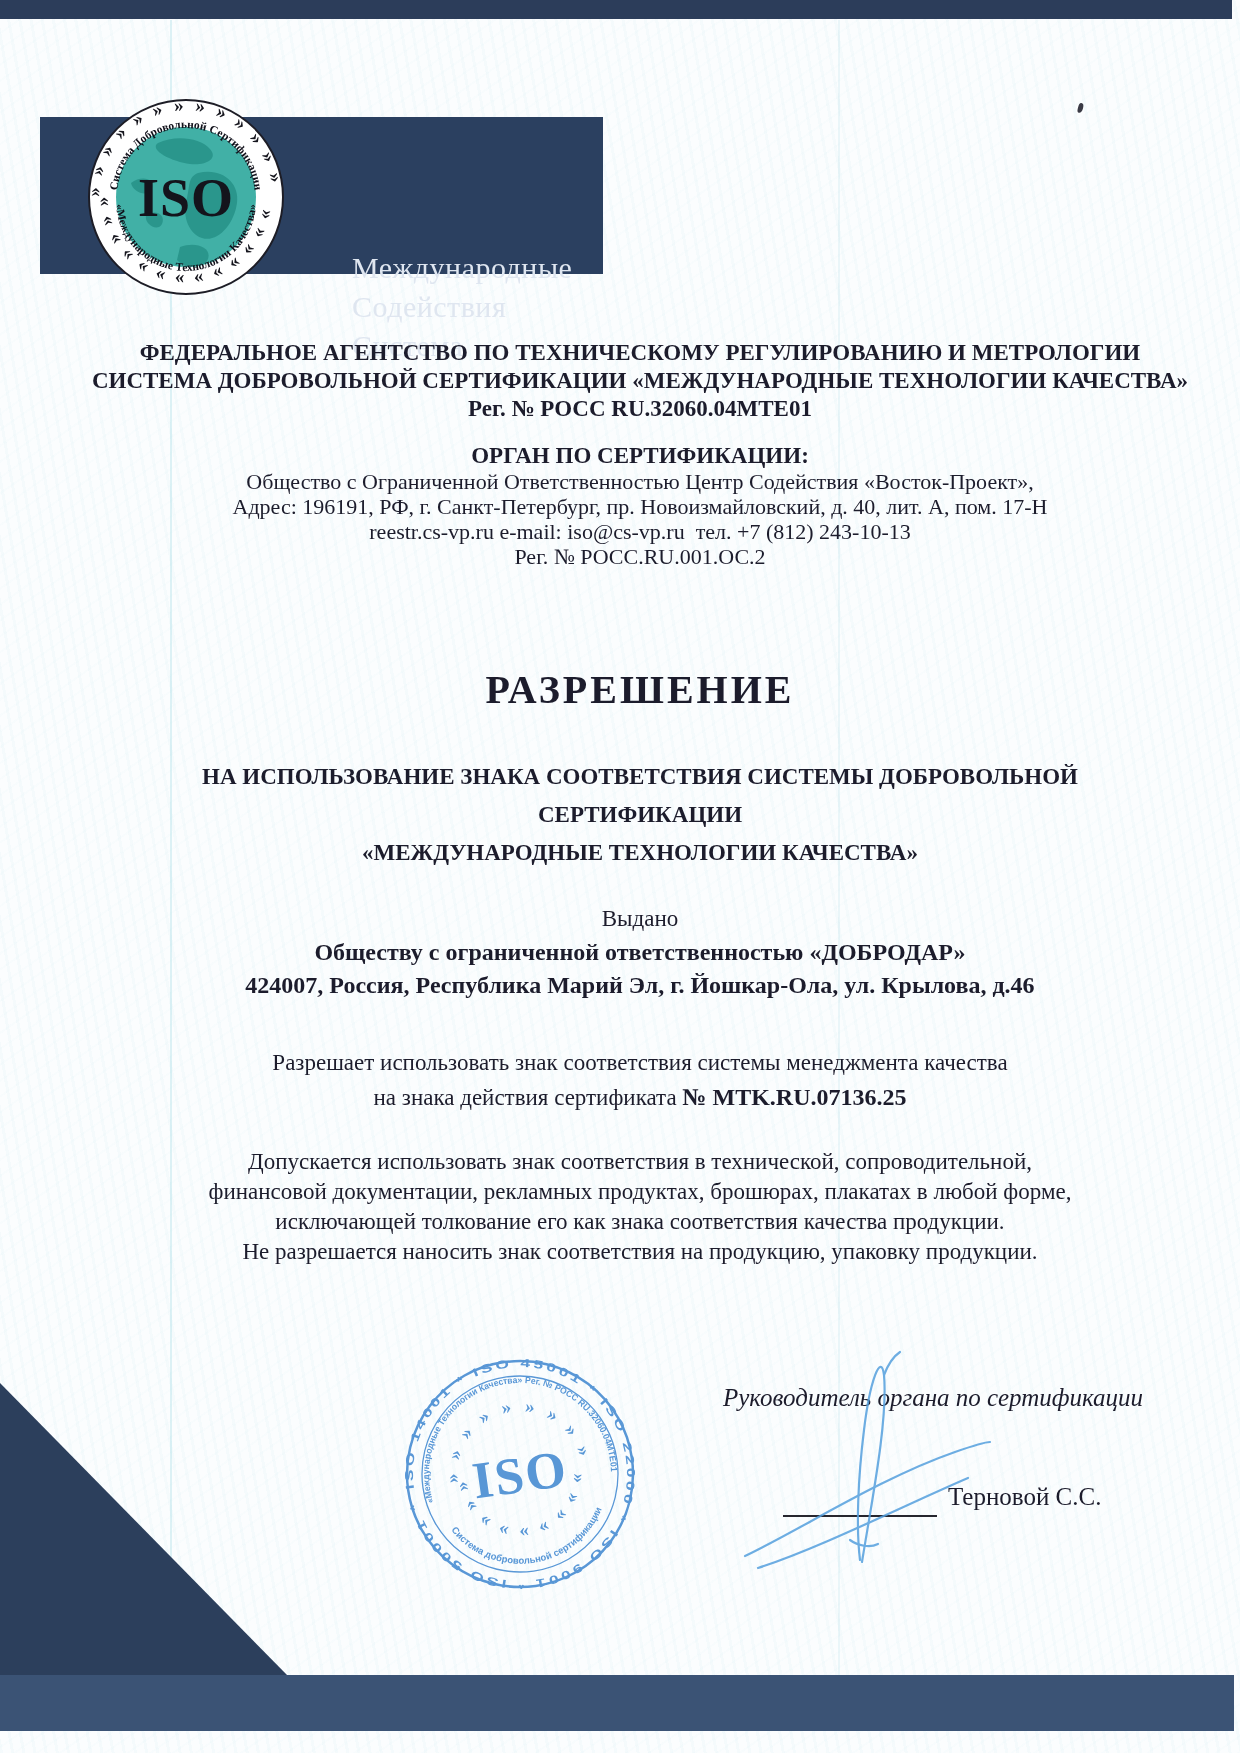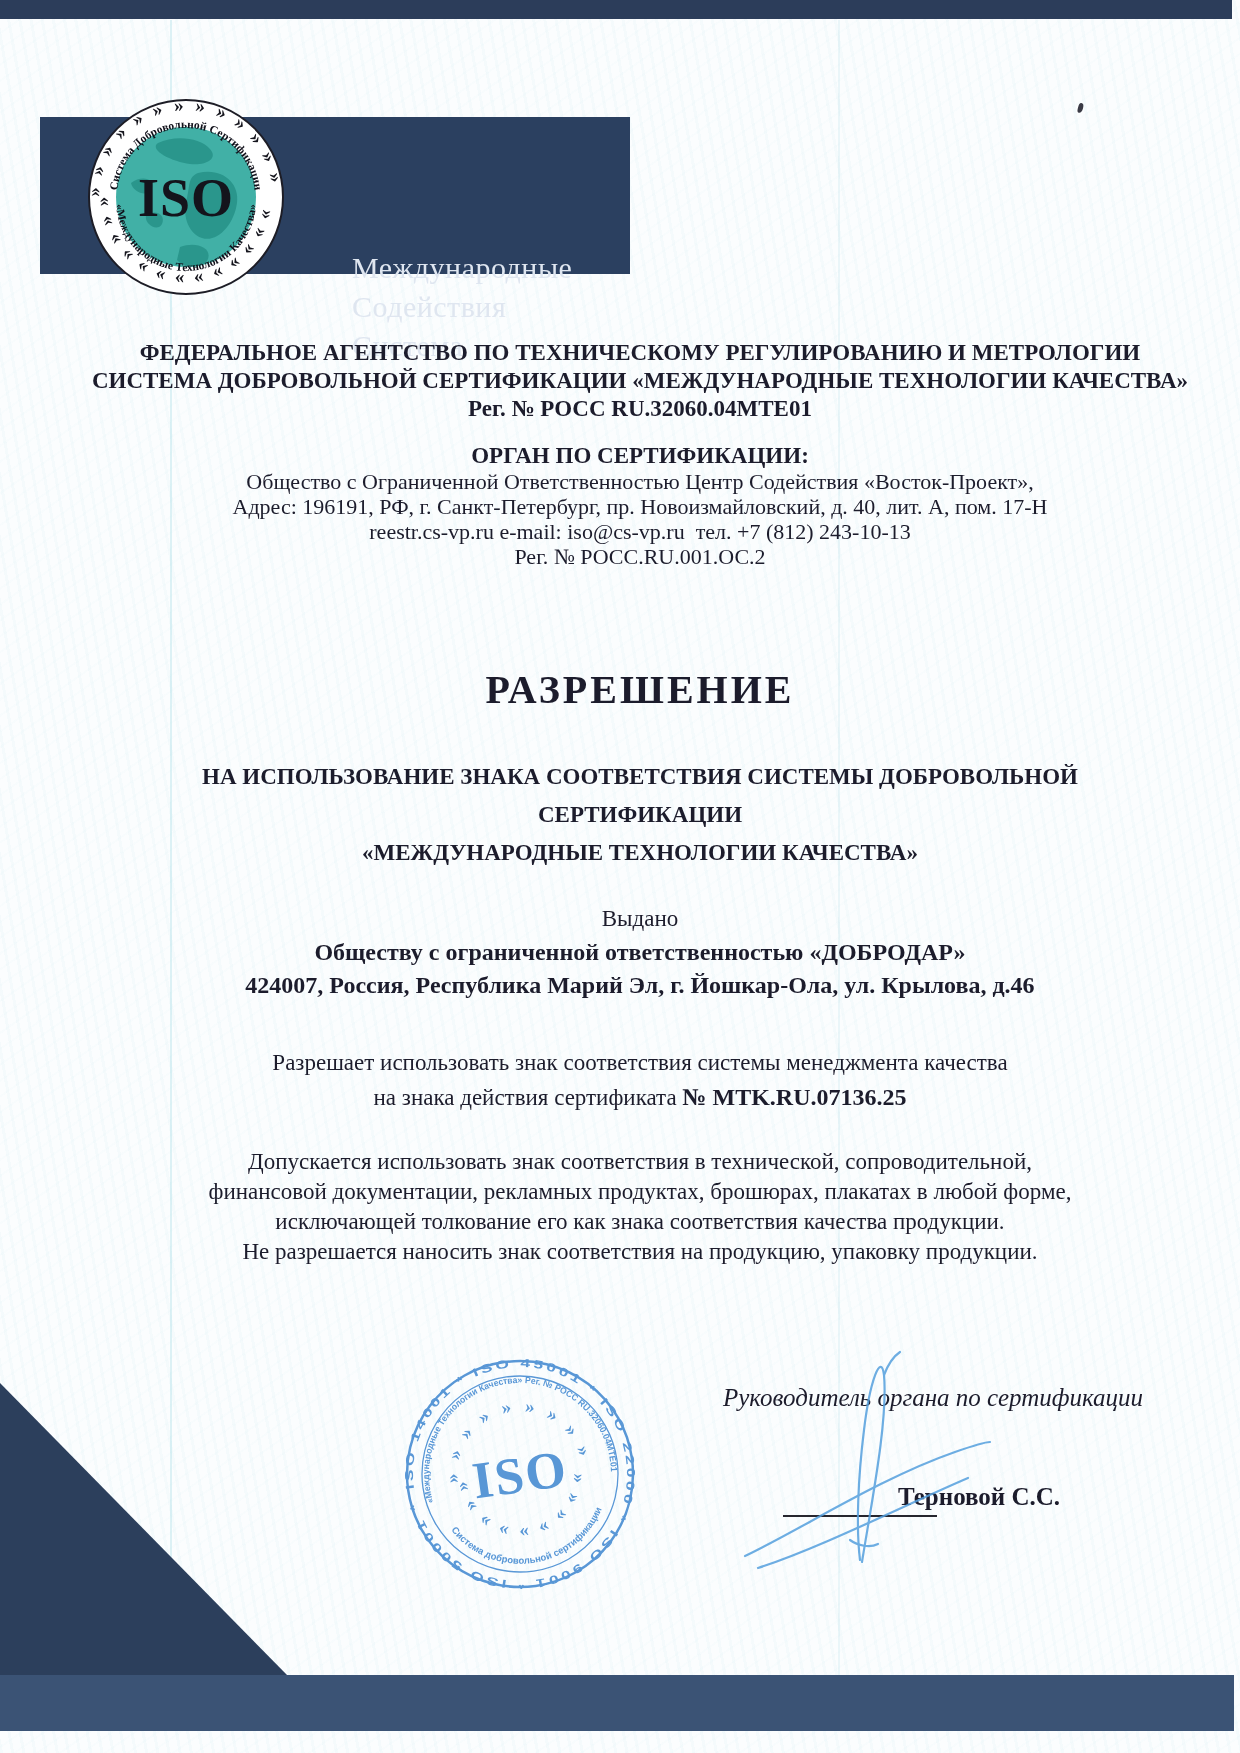--- a/index.html
+++ b/index.html
@@ -14,40 +14,40 @@
     content:"";position:absolute;inset:0;pointer-events:none;
     background:
       repeating-linear-gradient(80deg, rgba(170,218,228,0.08) 0 3px, transparent 3px 11px),
       repeating-linear-gradient(-35deg, rgba(195,232,238,0.06) 0 2px, transparent 2px 13px);
   }
   .vline{position:absolute;top:20px;bottom:78px;width:2px;background:rgba(150,214,226,0.30);}
   .vline1{left:170px;}
   .vline2{left:838px;opacity:.55;}
   .top-band{position:absolute;left:0;top:0;width:1232px;height:19px;background:#2c3d5a;}
   .speck{position:absolute;left:1078px;top:103px;width:5px;height:10px;background:#3a3a45;border-radius:50% 50% 60% 40%;transform:rotate(14deg);}
-  .logo-band{position:absolute;left:40px;top:117px;width:590px;height:157px;background:#2b4060;}
+  .logo-band{position:absolute;left:40px;top:117px;width:539px;height:157px;background:#2b4060;padding-left:24px;}
   .band-title{position:absolute;left:312px;top:131px;font-size:30px;line-height:39px;color:#dfe6f0;letter-spacing:0.5px;}
   .logo-svg{position:absolute;left:86px;top:97px;}
   .content{position:absolute;left:30px;width:1220px;top:0;text-align:center;}
   .hdr{position:absolute;left:0;right:0;font-weight:bold;font-size:23px;}
   .agency1{top:340px;} .agency2{top:368px;} .agency3{top:396px;}
   .organ-head{top:443px;}
   .org{position:absolute;left:0;right:0;font-size:22px;}
   .org1{top:469px;} .org2{top:494px;} .org3{top:519px;} .org4{top:544px;}
   .doc-title{position:absolute;left:0;right:0;top:666px;font-size:40px;font-weight:bold;letter-spacing:3px;}
   .subtitle{position:absolute;left:0;right:0;top:758px;font-size:23px;font-weight:bold;line-height:38px;}
   .issued-label{position:absolute;left:0;right:0;top:906px;font-size:23px;}
   .company{position:absolute;left:0;right:0;top:936px;font-size:24px;font-weight:bold;line-height:33px;}
   .permission{position:absolute;left:0;right:0;top:1046px;font-size:23px;line-height:34px;}
   .permission b{font-size:24px;}
   .terms{position:absolute;left:0;right:0;top:1147px;font-size:23px;line-height:30px;}
   .stamp-wrap{position:absolute;left:402px;top:1356px;width:236px;height:236px;transform:rotate(-8deg);opacity:0.93;}
   .role{position:absolute;left:703px;top:1384px;width:460px;text-align:center;font-size:25px;font-weight:normal;font-style:italic;}
   .sig-line{position:absolute;left:783px;top:1515px;width:154px;border-top:2px solid #26262e;}
-  .sig-name{position:absolute;left:898px;top:1483px;font-size:25px;font-weight:bold;}
+  .sig-name{position:absolute;left:948px;top:1483px;font-size:25px;font-weight:normal;}
   .scribble{position:absolute;left:700px;top:1340px;}
   .triangle{position:absolute;left:0;top:1383px;width:288px;height:293px;background:#2c3f5c;
     clip-path:polygon(0 0, 100% 100%, 0 100%);}
   .bottom-band{position:absolute;left:0;top:1675px;width:1234px;height:56px;background:#3b5375;}
   svg text{font-family:"Liberation Serif", serif;}
   svg .sans{font-family:"Liberation Sans", sans-serif;}
 </style>
 </head>
 <body>
 

